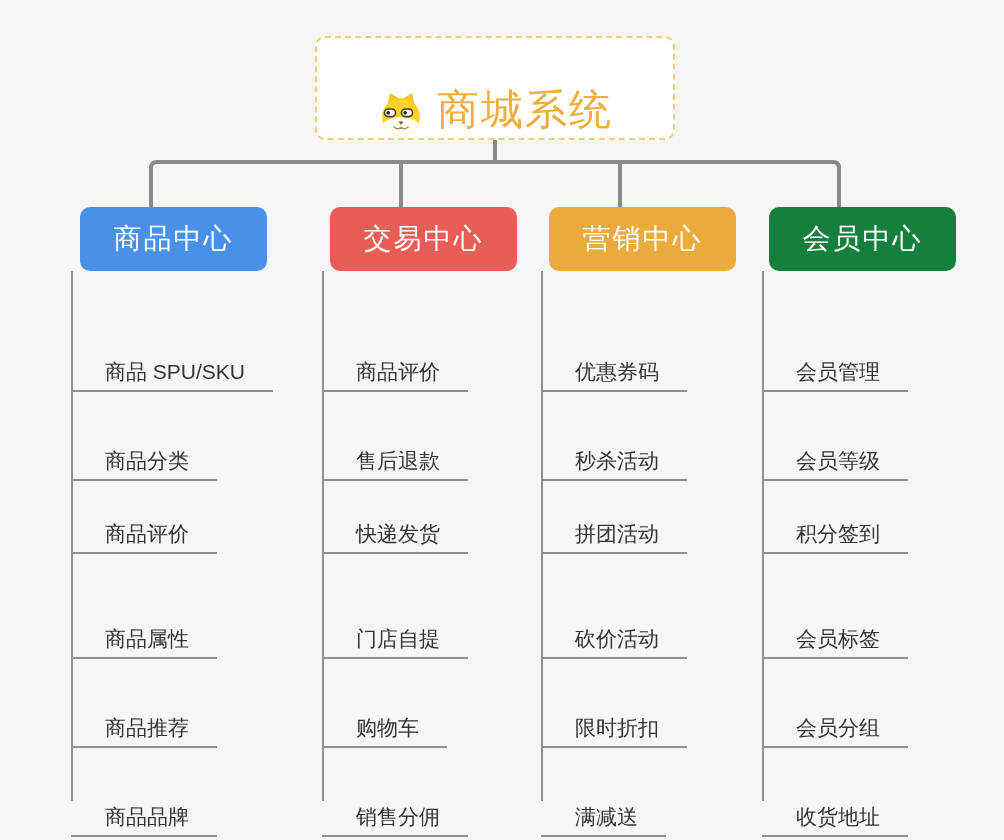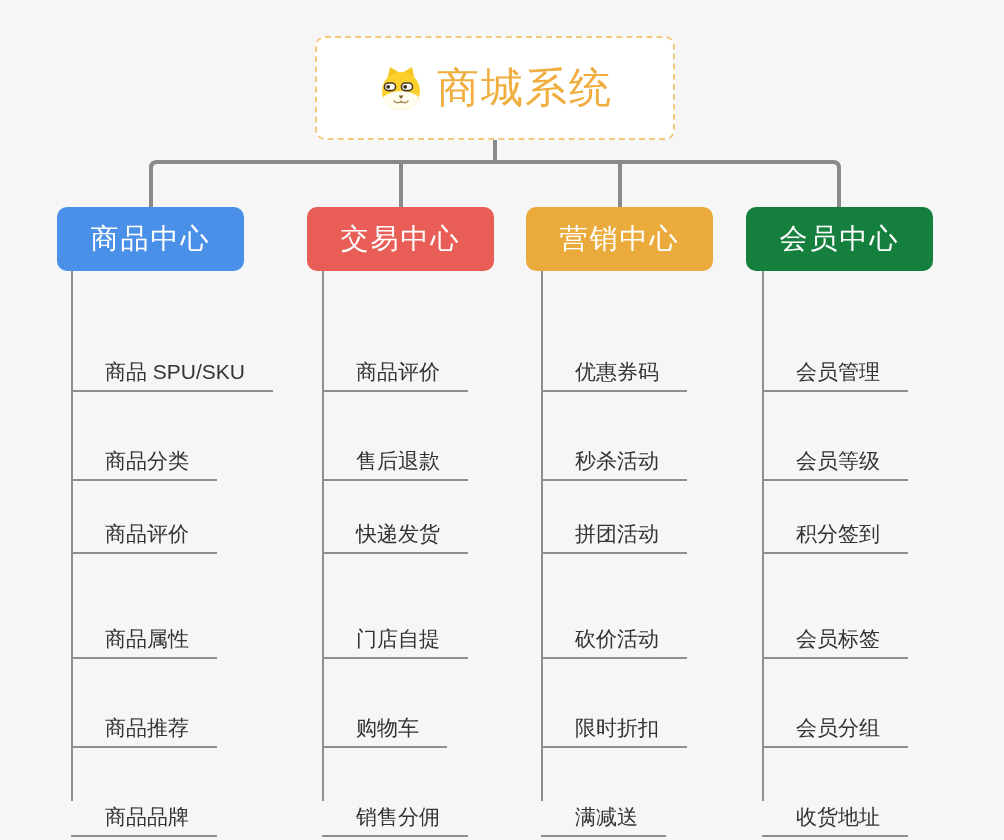--- a/index.html
+++ b/index.html
@@ -23,21 +23,21 @@
   
   .root-node{
     position:absolute;
     left:315px;top:36px;
     width:360px;height:104px;
     box-sizing:border-box;
     background:#ffffff;
     border:2px dashed #f3c97b;
     border-radius:10px;
     display:flex;
-    align-items:center;
+    align-items:flex-end;
     justify-content:center;
     gap:12px;
   }
   .root-node .root-title{
     font-size:42px;
     letter-spacing:2px;
     color:#efae3f;
     white-space:nowrap;
   }
   .root-node .dog{width:48px;height:48px;flex:0 0 auto;}
@@ -47,20 +47,21 @@
     top:207px;
     width:187px;height:64px;
     border-radius:10px;
     display:flex;
     align-items:center;
     justify-content:center;
     color:#ffffff;
     font-size:28px;
     letter-spacing:2px;
     white-space:nowrap;
+    margin-left:23px;
   }
   .c0{left:57px}.c1{left:307px}.c2{left:526px}.c3{left:746px}
   
   .item{
     position:absolute;
     box-sizing:border-box;
     height:36px;
     display:inline-block;
     white-space:nowrap;
     padding:0 28px 5px 34px;

